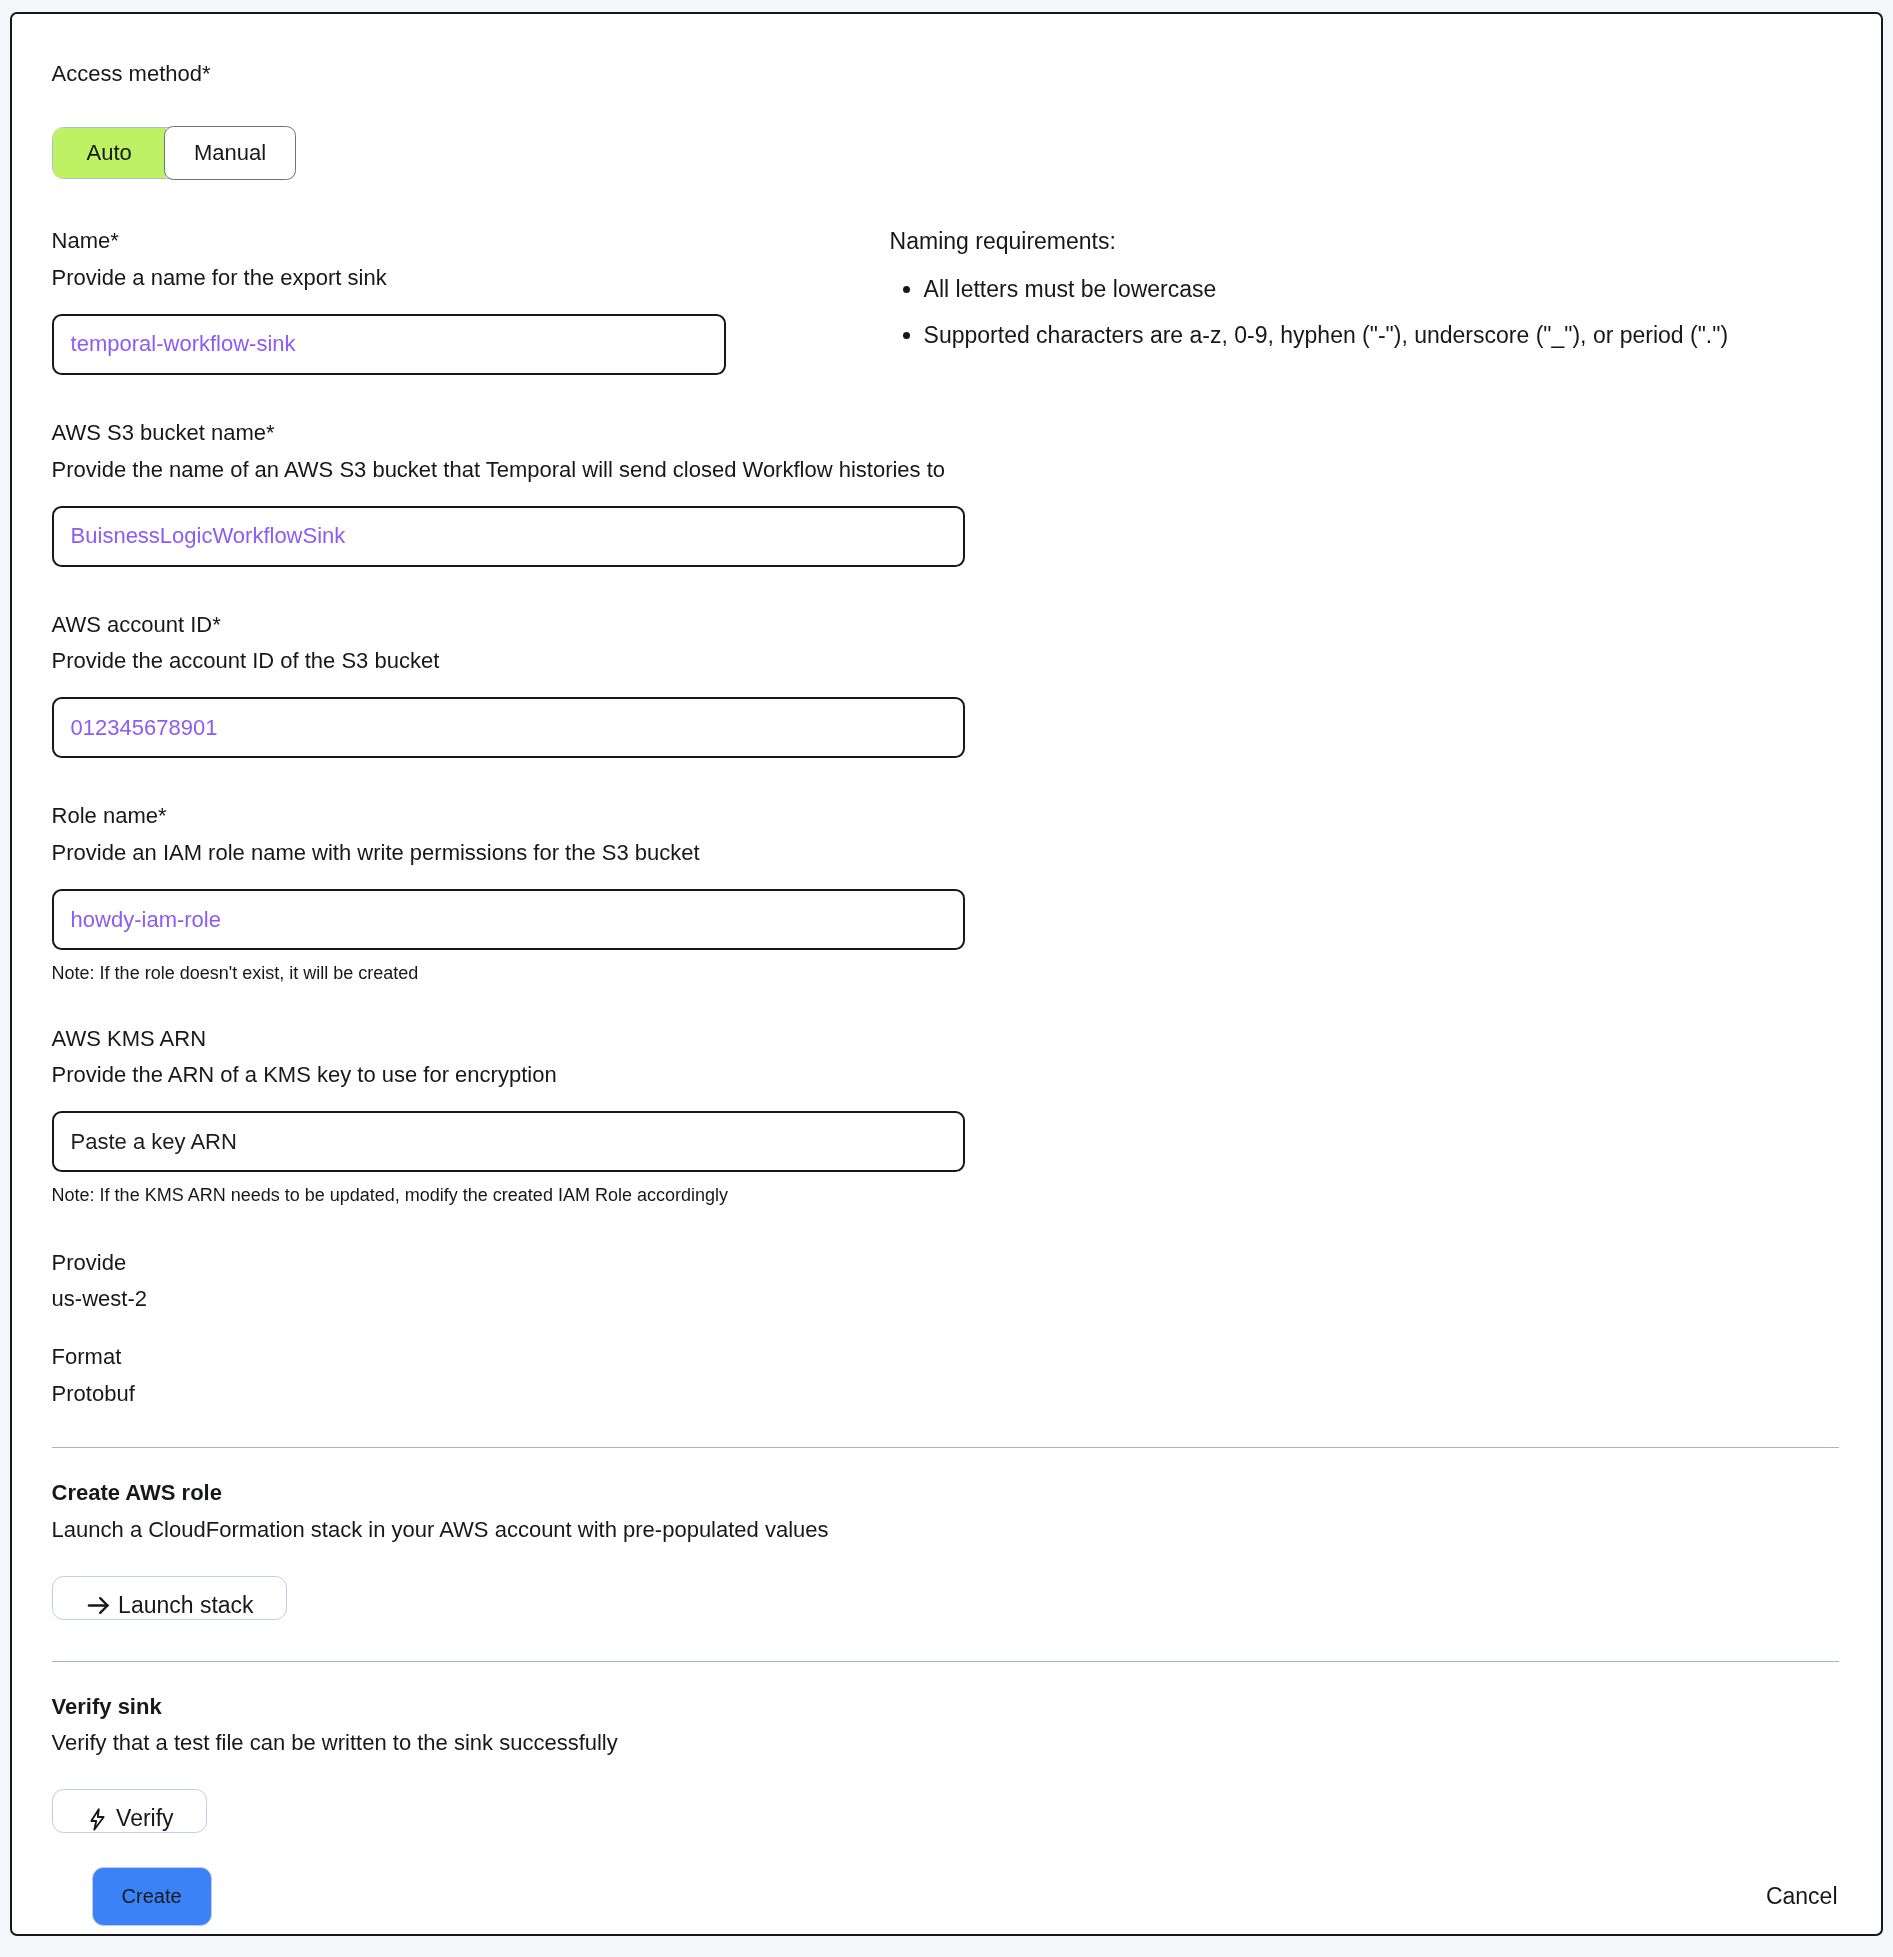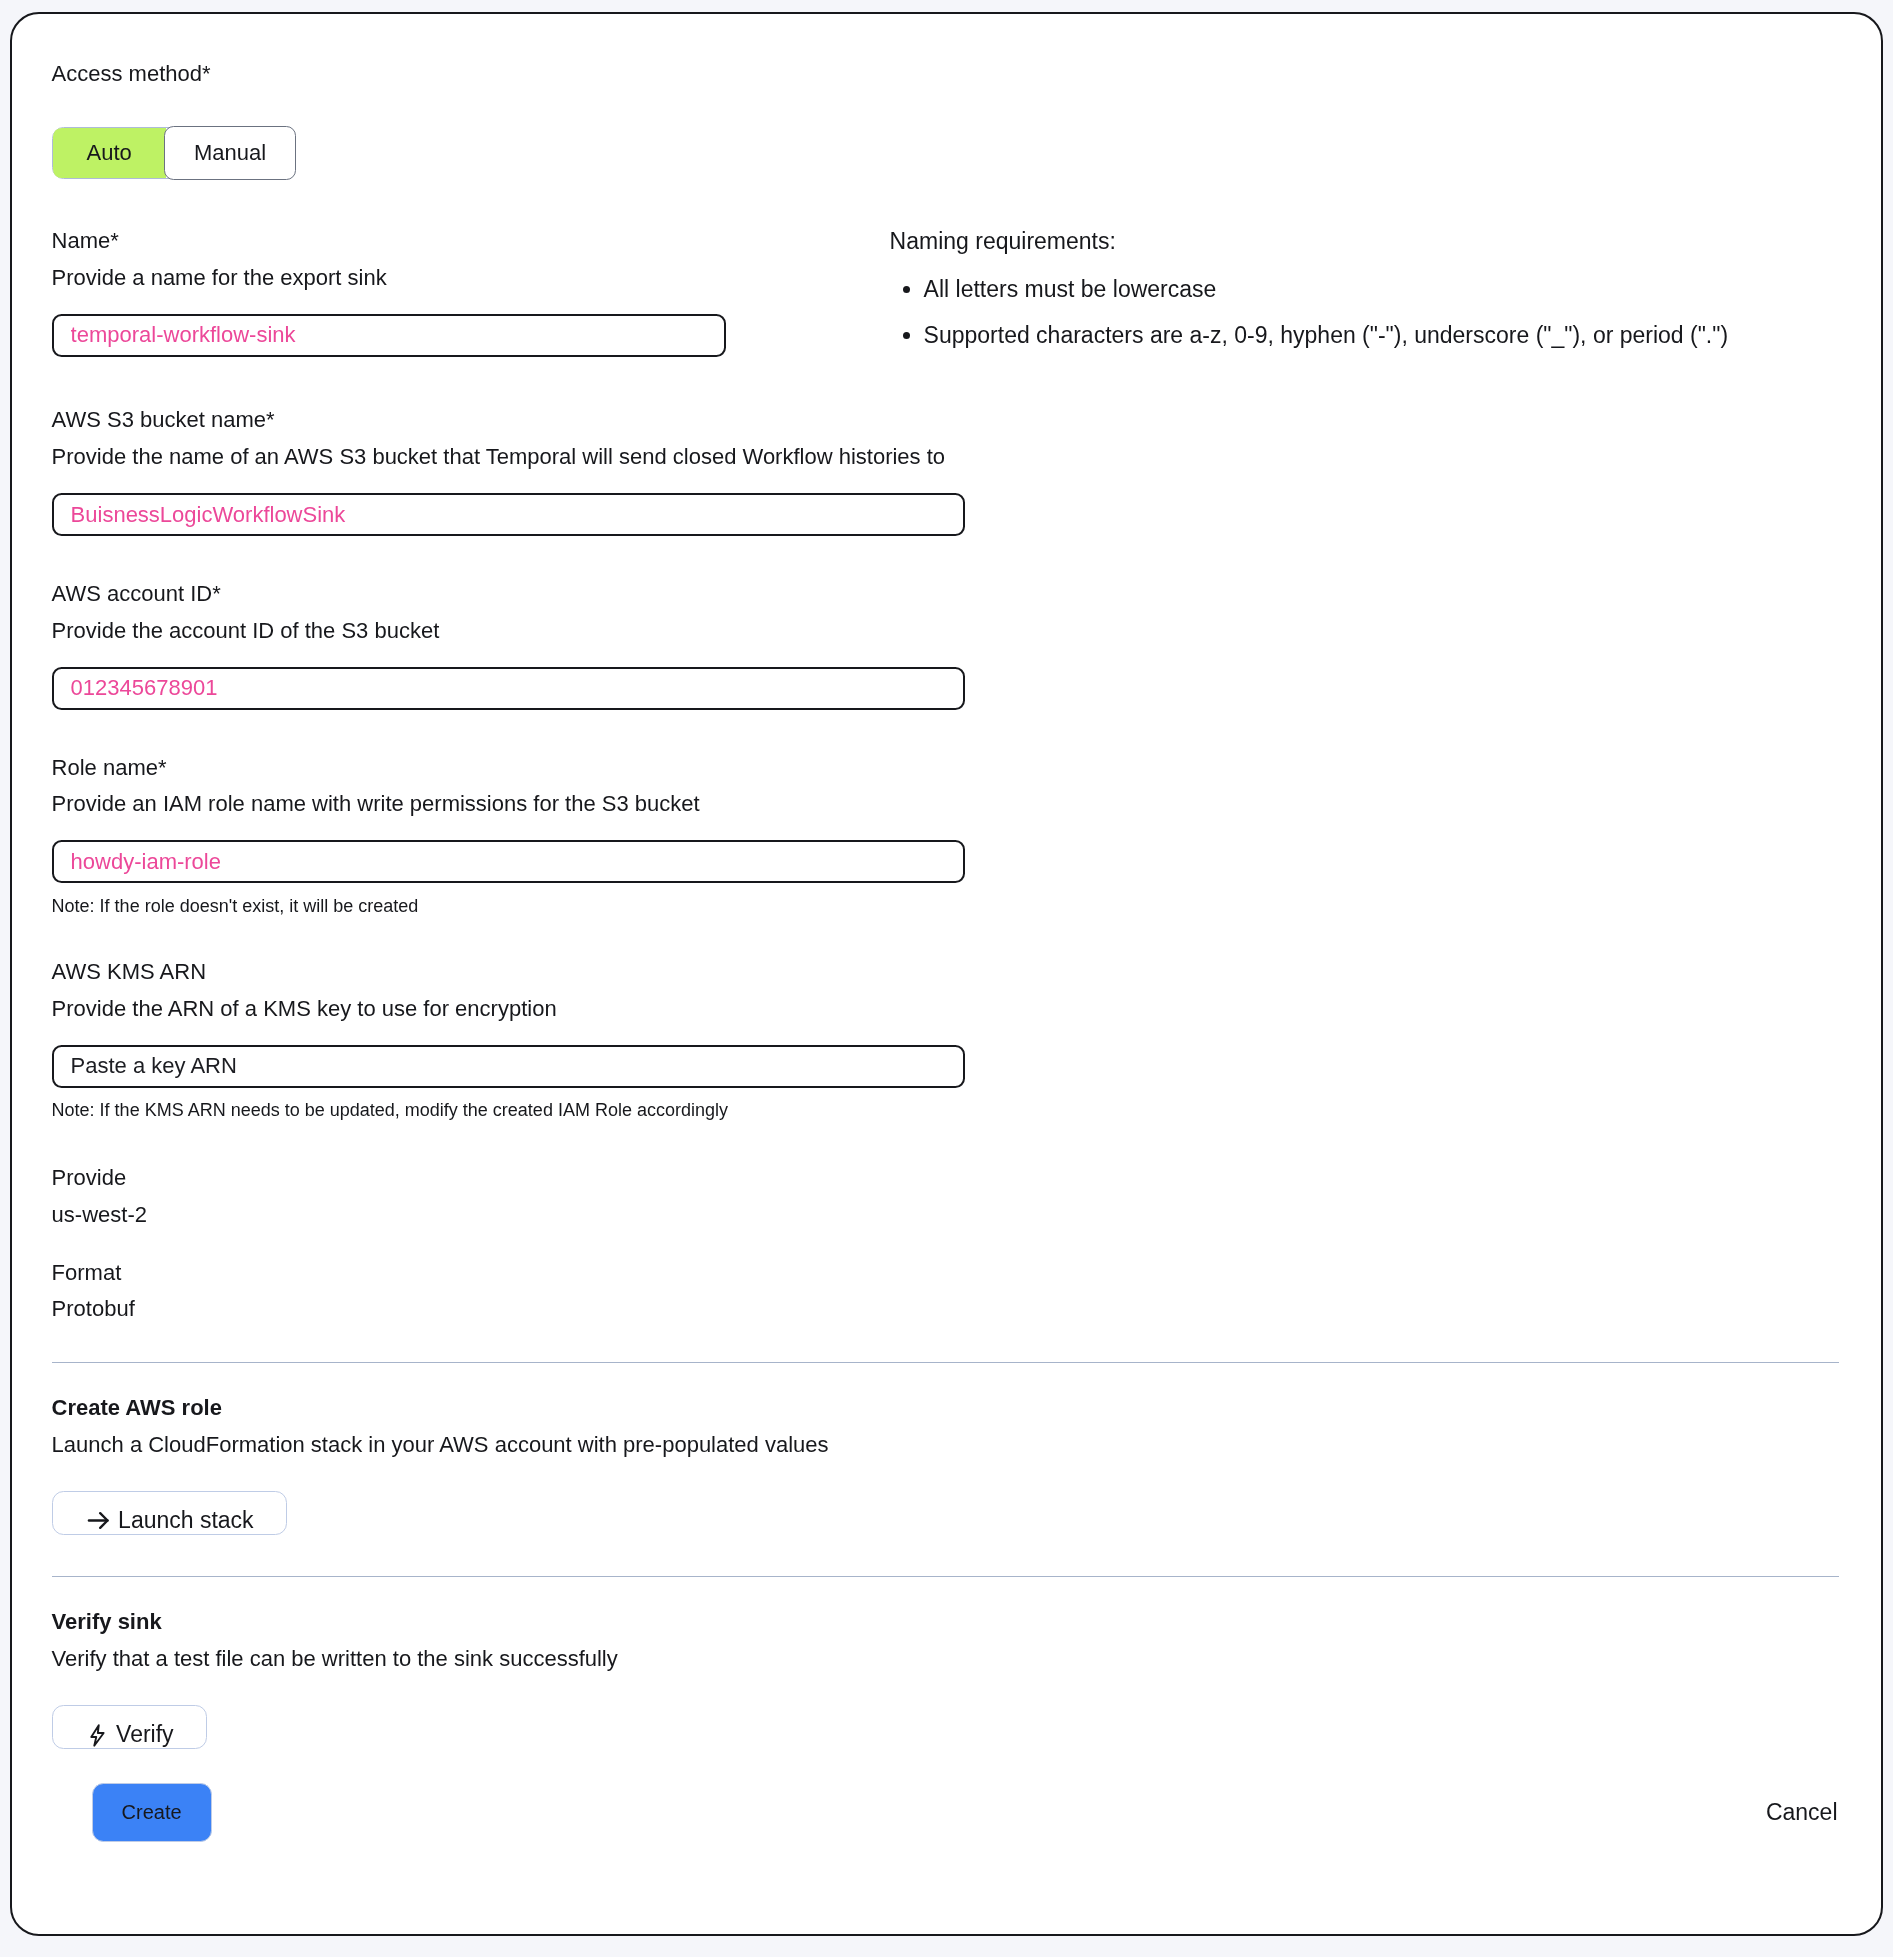--- a/index.html
+++ b/index.html
@@ -8,21 +8,21 @@
     background: #f5f6fa;
     font-family: "Liberation Sans", sans-serif;
     color: #17181c;
     overflow: hidden;
   }
   .card {
     position: absolute;
     left: 9.6px; right: 9.6px; top: 11.5px; bottom: 21px;
     background: #ffffff;
     border: 2.9px solid #17181c;
-    border-radius: 29px;
+    border-radius: 7px;
     padding: 44px 42px 0 40px;
     overflow: hidden;
   }
   .label { font-size: 22px; line-height: 31px; }
   .desc  { font-size: 22px; line-height: 31px; margin-top: 5.7px; }
   .note  { font-size: 18px; line-height: 23px; margin-top: 11.5px; }
 
   
   .toggle {
     display: inline-flex;
@@ -56,28 +56,28 @@
   .req-col { margin-left: 164px; max-width: 865px; }
   .req-title { font-size: 23px; line-height: 32.5px; }
   .req-list { margin-top: 13.4px; padding-left: 34px; }
   .req-list li { font-size: 23px; line-height: 36px; margin-bottom: 9.6px; }
 
   .field { margin-top: 42px; }
   .field.first { margin-top: 0; }
   input.text {
     display: block;
     margin-top: 21px;
-    height: 43px;
+    height: 61px;
     width: 913px;
     border: 2.4px solid #17181c;
     border-radius: 9.6px;
     padding: 0 17px;
     font-family: "Liberation Sans", sans-serif;
     font-size: 22px;
-    color: #ec4899;
+    color: #8b5cf6;
     background: #ffffff;
     outline: none;
   }
   input.text.narrow { width: 674px; }
   input.text::placeholder { color: #1c1d22; opacity: 1; }
 
   .kv { margin-top: 40px; }
   .kv + .kv { margin-top: 27px; }
   .kv .k { font-size: 22px; line-height: 31px; }
   .kv .v { font-size: 22px; line-height: 31px; margin-top: 5.7px; }

